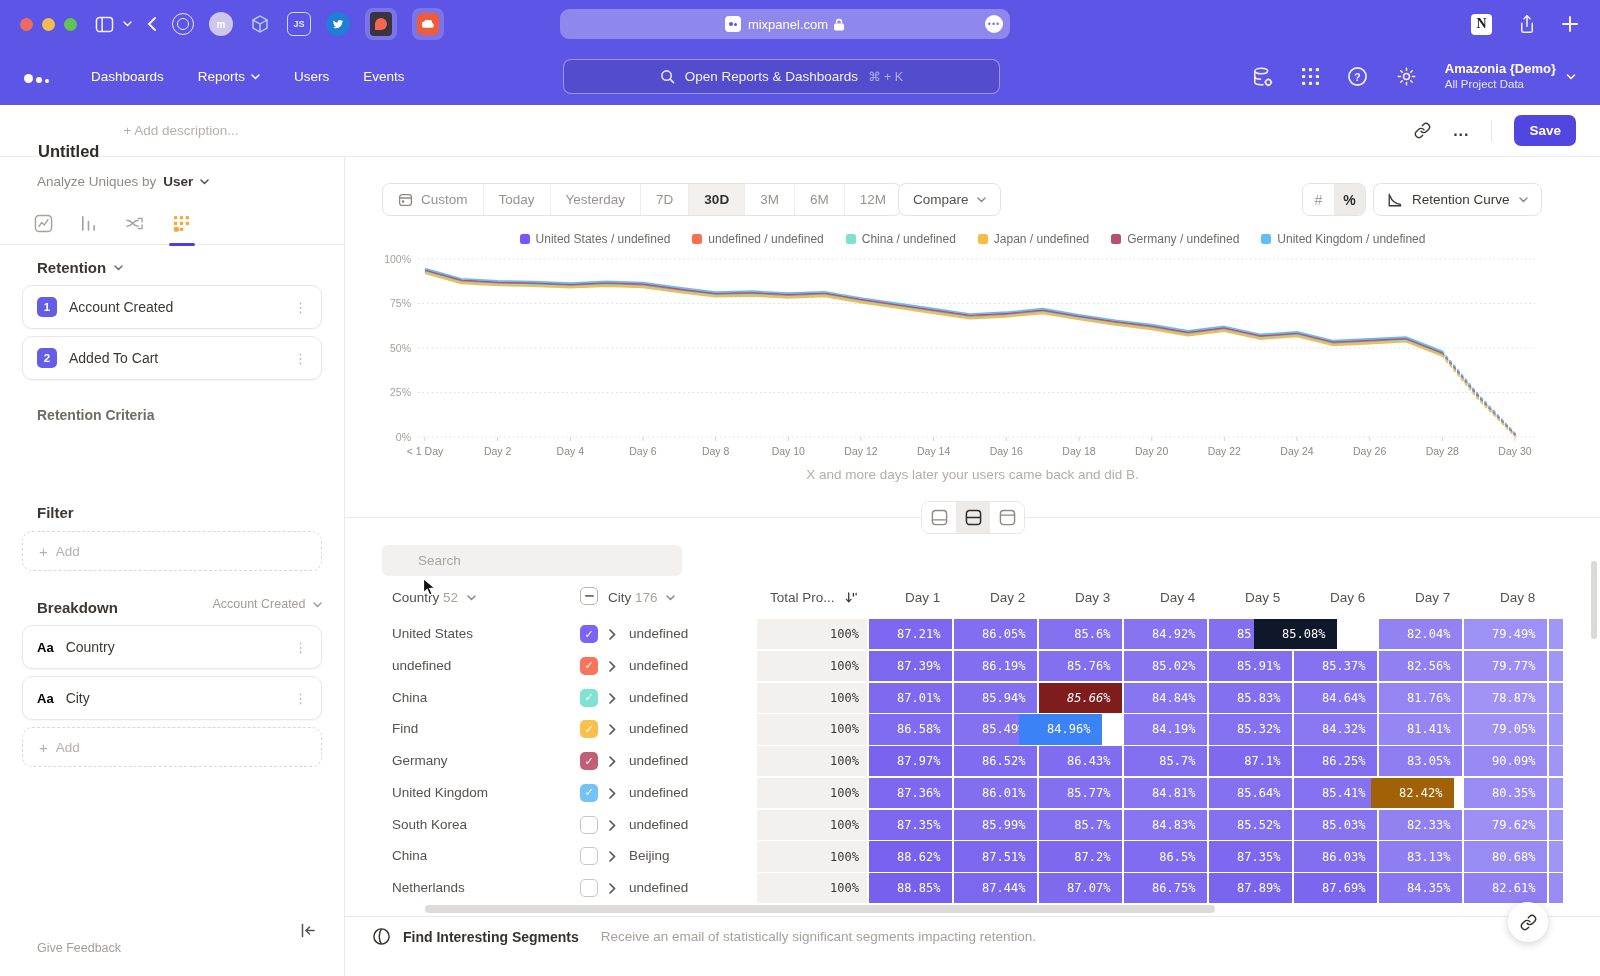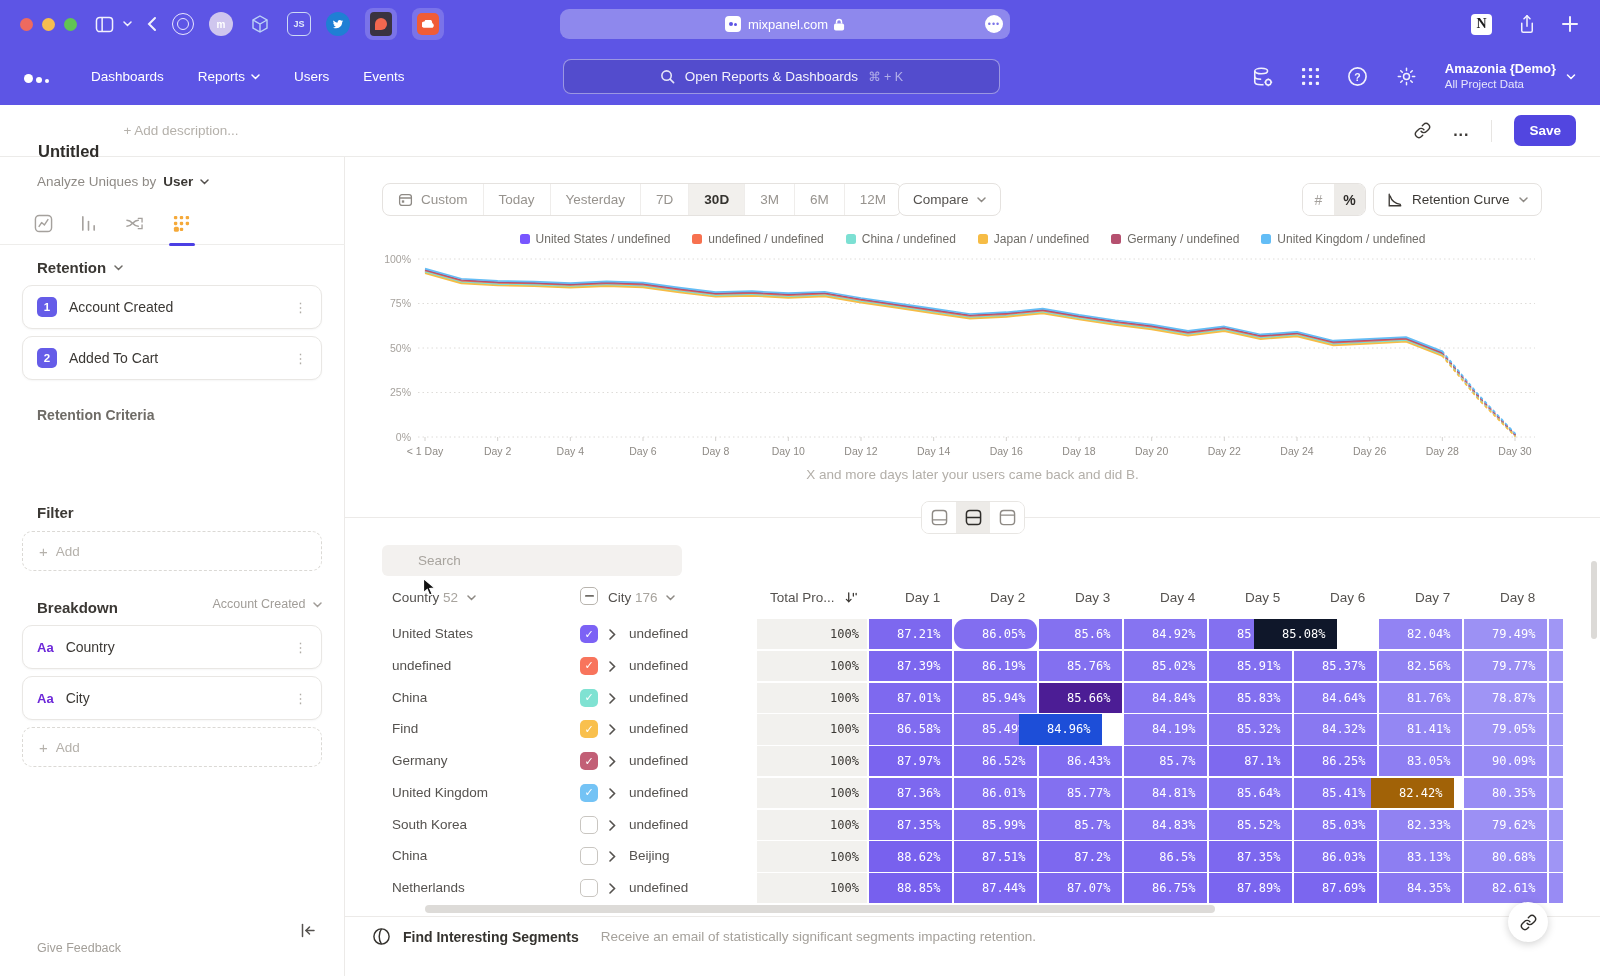--- a/index.html
+++ b/index.html
@@ -45,21 +45,21 @@
   .sidebar { position:absolute; left:0; top:157px; width:345px; height:819px; background:#fff; border-right:1px solid #eceae8; }
   .analyze-row { position:absolute; left:37px; top:17px; font-size:13.5px; color:#8e8a85; display:flex; gap:7px; align-items:center; }
   .analyze-row b { color:#3b3834; font-weight:bold; }
   .tab-row { position:absolute; left:0px; top:46px; width:345px; height:42px; border-bottom:1px solid #eeedeb; display:flex; align-items:center; gap:27px; padding-left:34px; }
   .tab { position:relative; height:42px; display:flex; align-items:center; cursor:pointer; }
   .tab.active:after { content:""; position:absolute; left:-3px; bottom:-1px; width:26px; height:3px; background:#4b3fe4; border-radius:2px; }
   .side-h { font-size:15px; font-weight:bold; color:#3b3834; display:flex; align-items:center; gap:8px; }
   .card { position:absolute; left:22px; width:300px; height:44px; background:#fff; border:1px solid #e9e7e4; border-radius:10px; box-shadow:0 1px 2px rgba(20,20,20,0.04); display:flex; align-items:center; padding:0 14px; gap:12px; font-size:14px; color:#3b3834; }
   .badge { width:20px; height:20px; background:#655ce8; border-radius:5px; color:#fff; font-size:11.5px; font-weight:bold; display:flex; align-items:center; justify-content:center; }
   .kebab { margin-left:auto; color:#b0aca6; font-size:13px; cursor:pointer; letter-spacing:0; }
-  .aa { color:#6d28d9; font-size:13px; font-weight:bold; }
+  .aa { color:#000000; font-size:13px; font-weight:bold; }
   .add-card { position:absolute; left:22px; width:300px; height:40px; border:1px dashed #dbd9d5; border-radius:10px; display:flex; align-items:center; padding:0 16px; color:#b5b1ab; font-size:13.5px; gap:8px; cursor:pointer; }
   .label-gray { font-size:14px; font-weight:bold; color:#6f6c67; }
   .give-feedback { position:absolute; left:37px; top:772px; font-size:12.5px; color:#a39f99; cursor:pointer;margin-top:12px; }
   .collapse { position:absolute; left:300px; top:766px; cursor:pointer; }
 
   
   .main { position:absolute; left:345px; top:157px; width:1255px; height:819px; background:#fff; }
 
   .seg-group { position:absolute; left:37px; top:26px; height:33px; display:flex; border:1px solid #e5e2df; border-radius:8px; overflow:hidden; background:#fff; }
   .seg-item { display:flex; align-items:center; gap:8px; padding:0 15px; font-size:13.5px; color:#97938e; border-left:1px solid #efedeb; cursor:pointer; white-space:nowrap; }
@@ -600,21 +600,21 @@
         <span class="rname">United States</span>
         <span class="rcheck" style="background: rgb(124, 98, 245);">✓</span>
         <span class="rchev">
           <svg width="7" height="11" viewBox="0 0 7 11" fill="none" stroke="#55524f" stroke-width="1.6" stroke-linecap="round">
             <path d="M1 1l4.5 4.5L1 10"></path>
           </svg>
         </span>
         <span class="rcity">undefined</span>
         <span class="rtotal">100%</span>
         <span class="dcell" style="left: 524px; background: rgb(125, 104, 239);">87.21%</span>
-        <span class="dcell" style="left: 609px; background: rgb(130, 110, 240); border-radius: 11px;">86.05%</span>
+        <span class="dcell" style="left: 609px; background: rgb(130, 110, 240);">86.05%</span>
         <span class="dcell" style="left: 694px; background: rgb(132, 113, 240);">85.6%</span>
         <span class="dcell" style="left: 779px; background: rgb(134, 116, 241);">84.92%</span>
         <span class="dcell" style="left: 864px; background: rgb(131, 112, 240);">85.82%</span>
         <span class="dcell" style="left: 909px; background: #0f172a;">85.08%</span>
         <span class="dcell" style="left: 1034px; background: rgb(146, 131, 243);">82.04%</span>
         <span class="dcell" style="left: 1119px; background: rgb(156, 145, 244);">79.49%</span>
         <span class="dcell" style="left: 1204px; width: 14px; background: rgb(160, 150, 245);"></span>
       </div>
       <div class="t-row">
         <span class="rname">undefined</span>
@@ -641,41 +641,41 @@
         <span class="rcheck" style="background: rgb(127, 226, 210);">✓</span>
         <span class="rchev">
           <svg width="7" height="11" viewBox="0 0 7 11" fill="none" stroke="#55524f" stroke-width="1.6" stroke-linecap="round">
             <path d="M1 1l4.5 4.5L1 10"></path>
           </svg>
         </span>
         <span class="rcity">undefined</span>
         <span class="rtotal">100%</span>
         <span class="dcell" style="left: 524px; background: rgb(126, 105, 239);">87.01%</span>
         <span class="dcell" style="left: 609px; background: rgb(130, 111, 240);">85.94%</span>
-        <span class="dcell" style="left: 694px; background: #4c1d95;">85.66%</span>
+        <span class="dcell" style="left: 694px; background: #7f1d1d; font-style: italic;">85.66%</span>
         <span class="dcell" style="left: 779px; background: rgb(135, 117, 241);">84.84%</span>
         <span class="dcell" style="left: 864px; background: rgb(131, 112, 240);">85.83%</span>
         <span class="dcell" style="left: 949px; background: rgb(135, 118, 241);">84.64%</span>
         <span class="dcell" style="left: 1034px; background: rgb(147, 133, 243);">81.76%</span>
         <span class="dcell" style="left: 1119px; background: rgb(159, 148, 245);">78.87%</span>
         <span class="dcell" style="left: 1204px; width: 14px; background: rgb(160, 150, 245);"></span>
       </div>
       <div class="t-row">
         <span class="rname">Find</span>
         <span class="rcheck" style="background: rgb(249, 192, 77);">✓</span>
         <span class="rchev">
           <svg width="7" height="11" viewBox="0 0 7 11" fill="none" stroke="#55524f" stroke-width="1.6" stroke-linecap="round">
             <path d="M1 1l4.5 4.5L1 10"></path>
           </svg>
         </span>
         <span class="rcity">undefined</span>
         <span class="rtotal">100%</span>
         <span class="dcell" style="left: 524px; background: rgb(128, 108, 240);">86.58%</span>
         <span class="dcell" style="left: 609px; background: rgb(132, 113, 240);">85.49%</span>
-        <span class="dcell" style="left: 674px; background: #1d4ed8;">84.96%</span>
+        <span class="dcell" style="left: 674px; background: #3b82f6;">84.96%</span>
         <span class="dcell" style="left: 779px; background: rgb(137, 120, 241);">84.19%</span>
         <span class="dcell" style="left: 864px; background: rgb(133, 114, 240);">85.32%</span>
         <span class="dcell" style="left: 949px; background: rgb(137, 120, 241);">84.32%</span>
         <span class="dcell" style="left: 1034px; background: rgb(148, 135, 243);">81.41%</span>
         <span class="dcell" style="left: 1119px; background: rgb(158, 147, 245);">79.05%</span>
         <span class="dcell" style="left: 1204px; width: 14px; background: rgb(160, 150, 245);"></span>
       </div>
       <div class="t-row">
         <span class="rname">Germany</span>
         <span class="rcheck" style="background: rgb(194, 95, 118);">✓</span>

